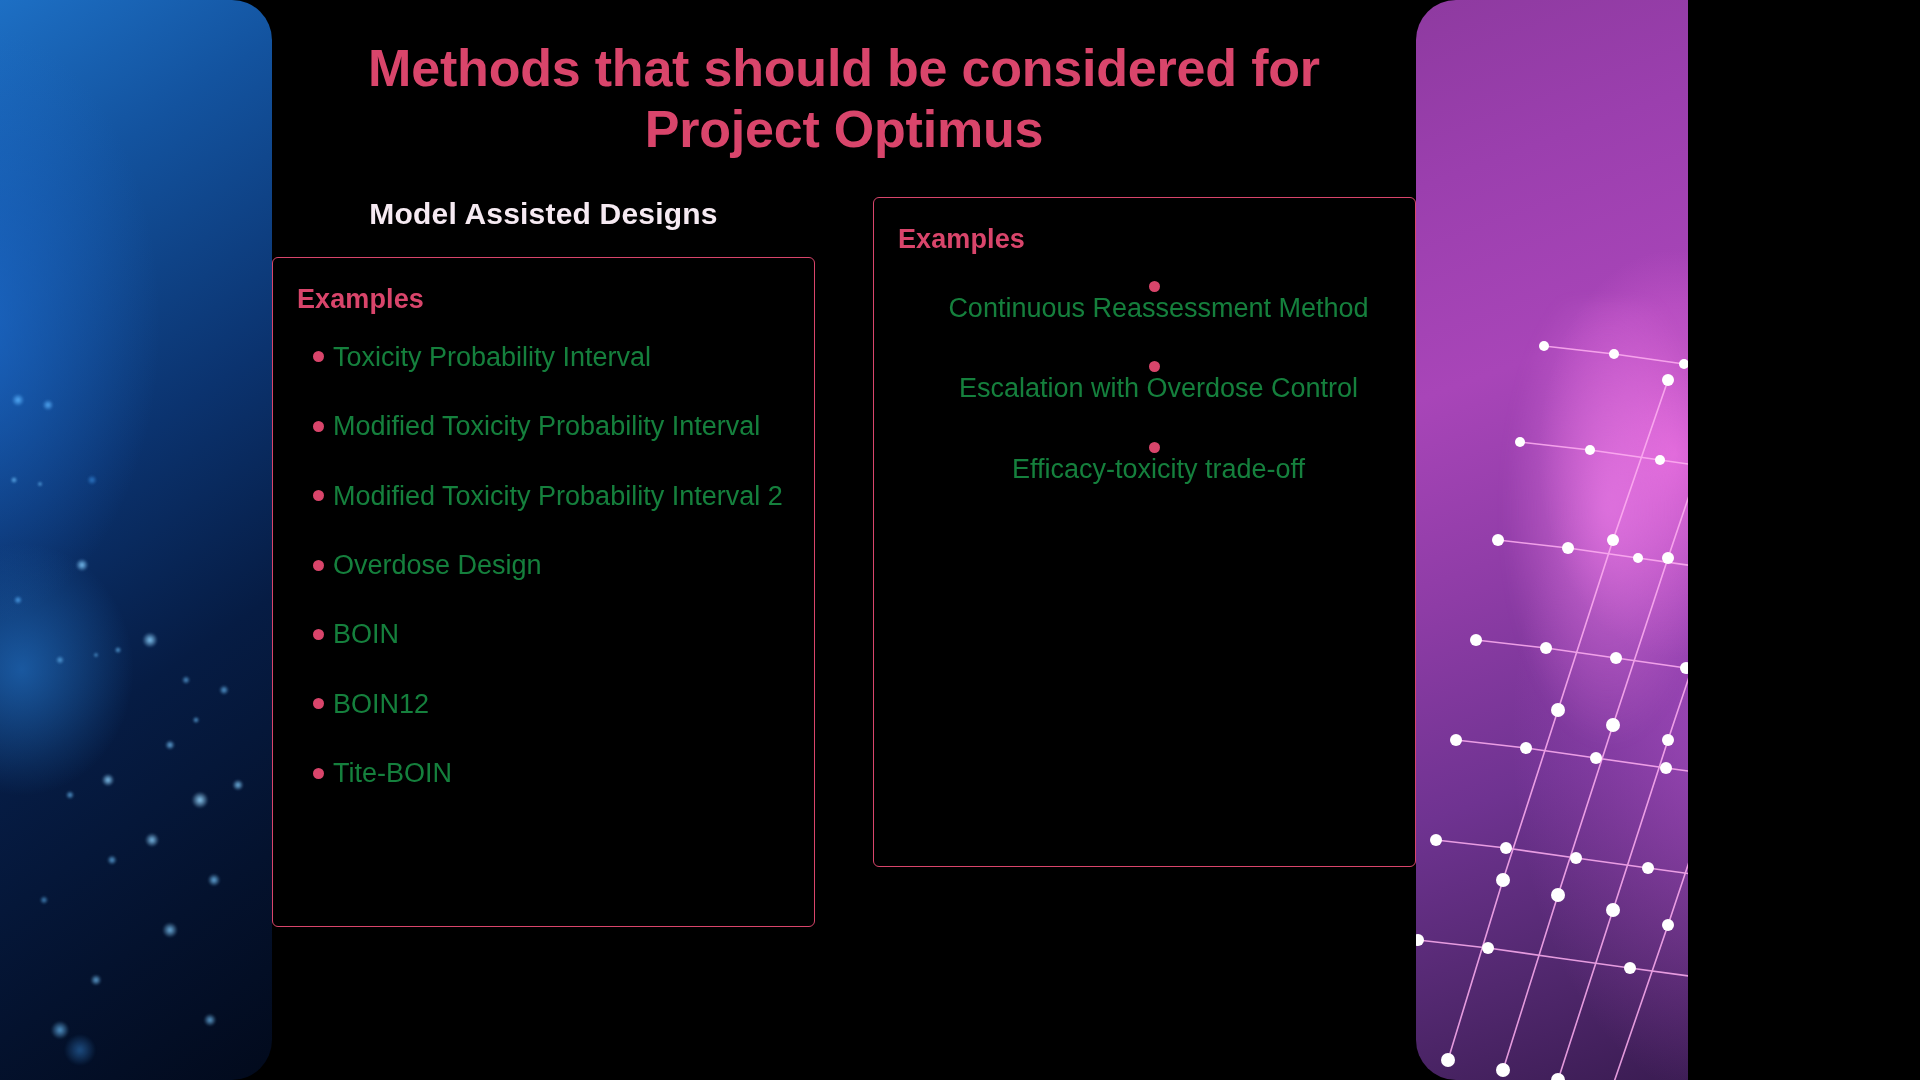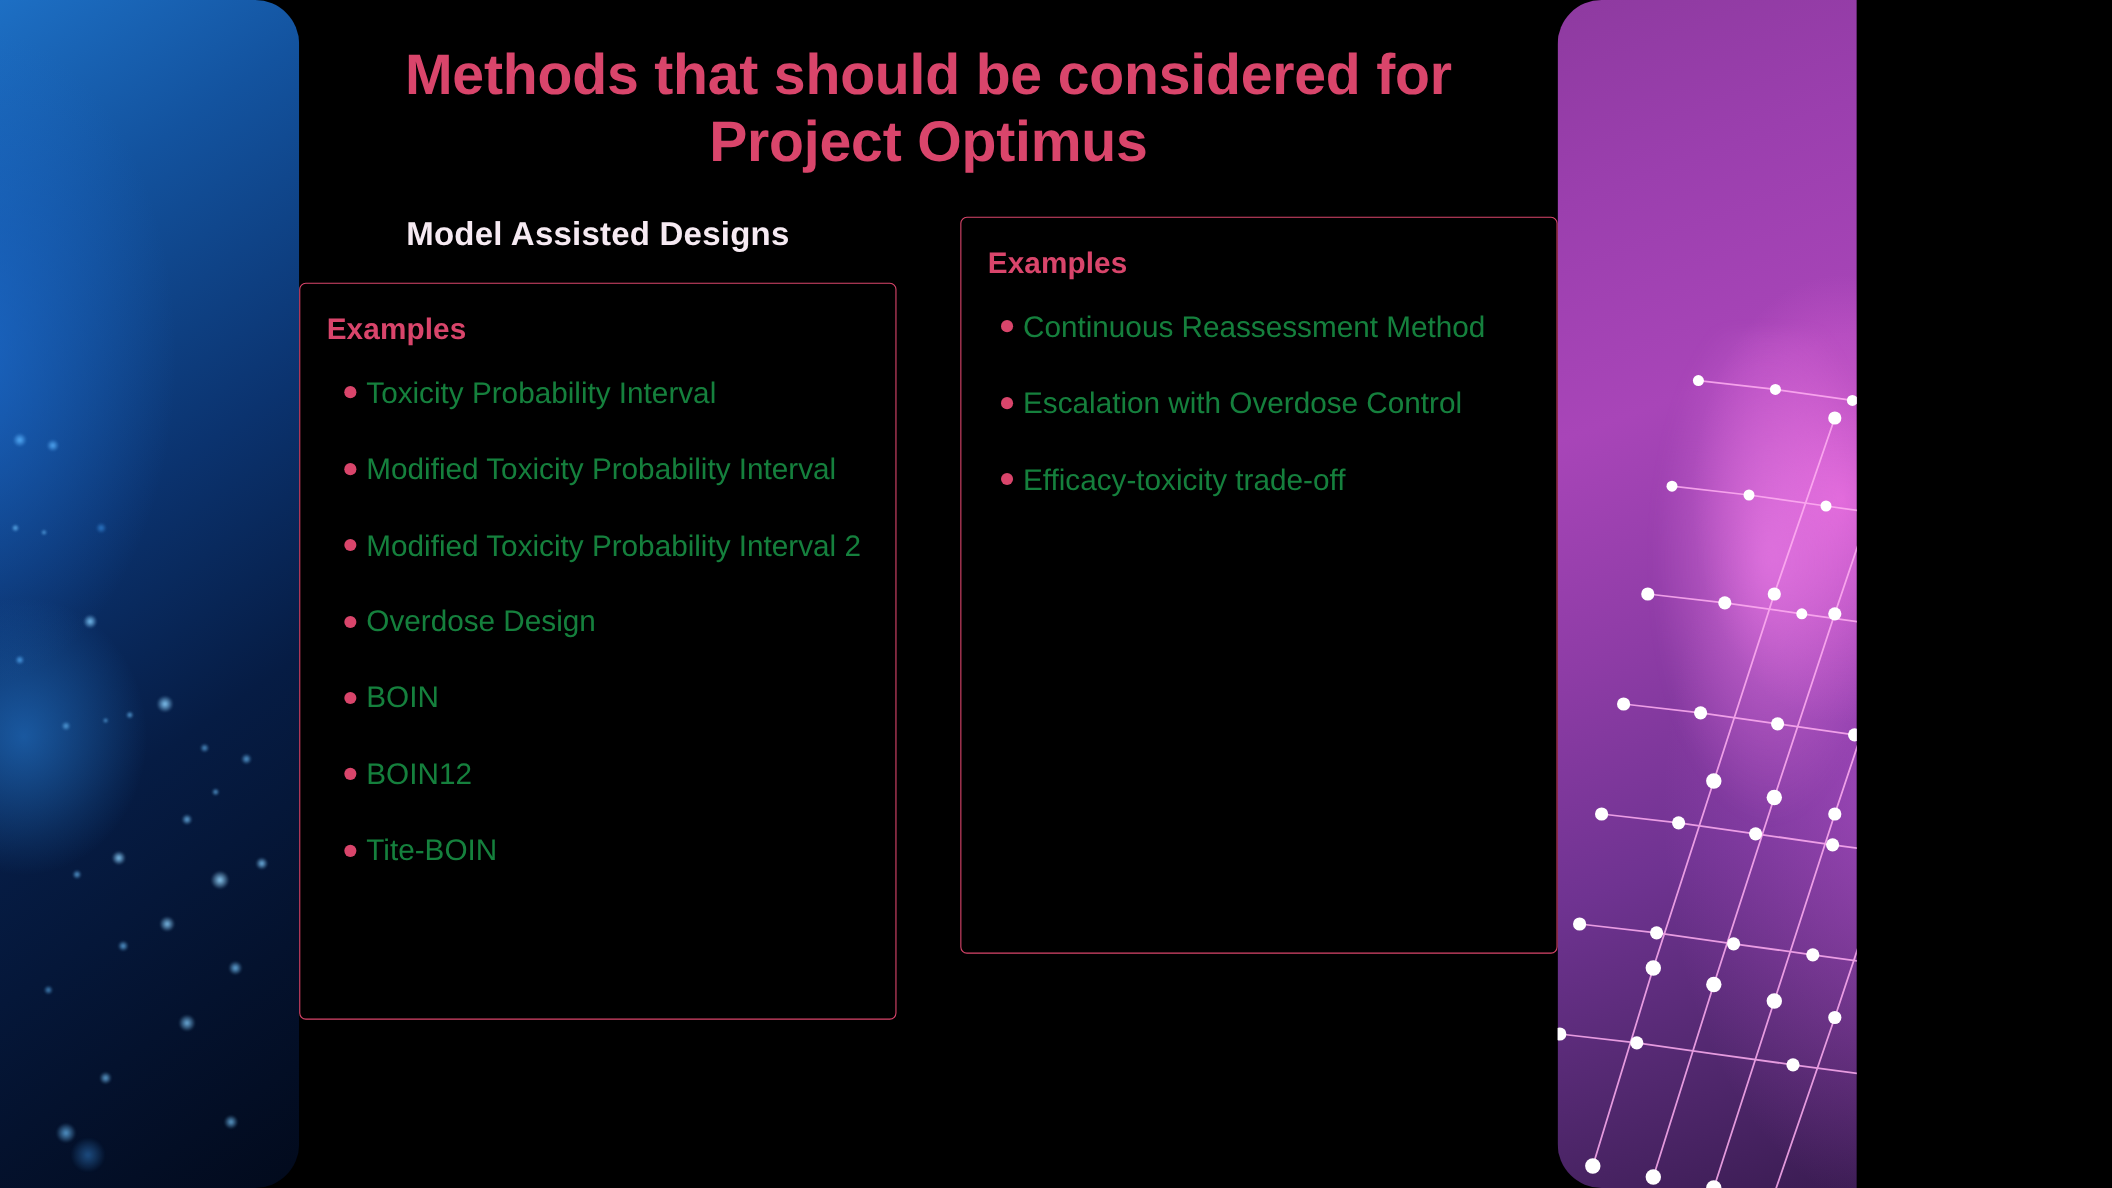--- a/index.html
+++ b/index.html
@@ -142,21 +142,21 @@
     white-space:nowrap;
   }
   .bullet-dot {
     flex:0 0 auto;
     width:11px; height:11px;
     border-radius:50%;
     background:#d9456b;
     margin-right:9px;
   }
   .col-left ul.bullets li { padding-left:16px; }
-  .col-right ul.bullets li { padding-left:12px; }
+  .col-right ul.bullets li { padding-left:12px;flex-direction:column; }
 </style>
 </head>
 <body>
 
 <div class="slide">
 
   <div class="side-panel side-left">
     <div class="bokeh"></div>
   </div>
 

